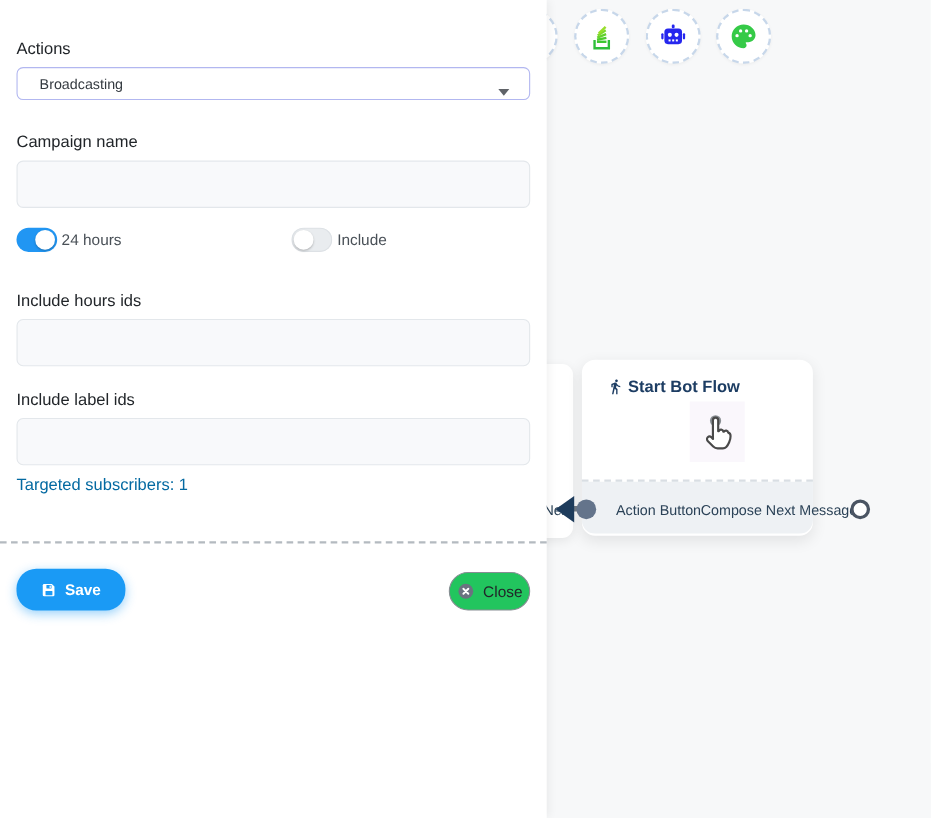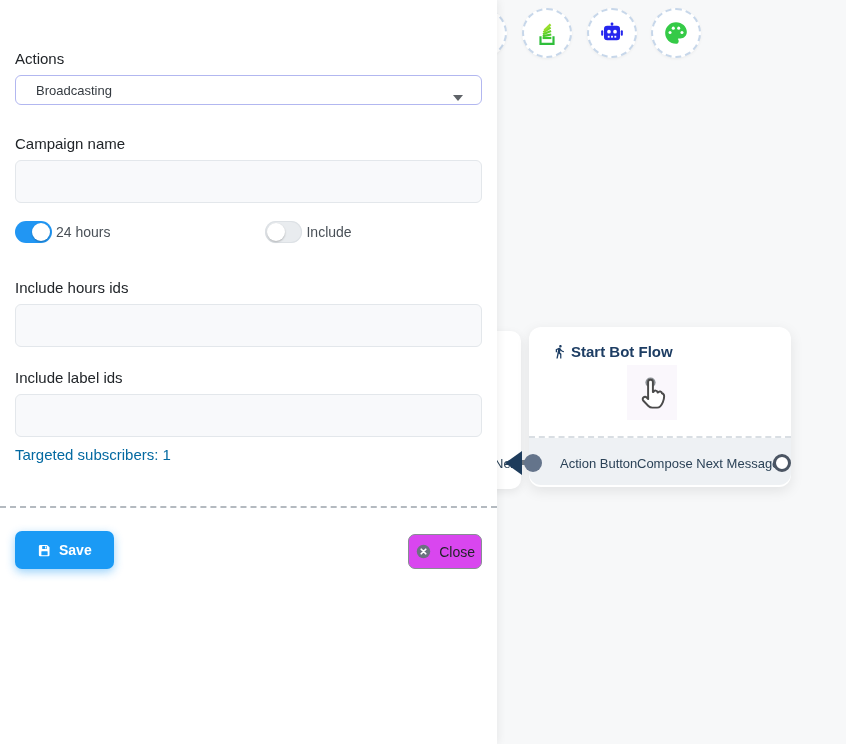--- a/index.html
+++ b/index.html
@@ -8,21 +8,21 @@
   .screen { position:relative; width:846px; height:744px; overflow:hidden; background:#f7f8f9; }
 
   
   .canvas { position:absolute; inset:0; z-index:1; }
   .tool-circle { position:absolute; top:8px; width:50px; height:50px; border-radius:50%;
     background:#fff; border:2px dashed #c7d7ea; display:flex; align-items:center; justify-content:center;
     box-shadow:0 1px 3px rgba(0,0,0,.05); cursor:pointer; }
 
   .flow-card-partial { position:absolute; left:478px; top:331px; width:43px; height:158px;
     background:#fff; border-radius:10px; box-shadow:0 3px 10px rgba(0,0,0,.08); }
-  .flow-card { position:absolute; left:529px; top:327px; width:262px; height:160px;
+  .flow-card { position:absolute; left:529px; top:327px; width:210px; height:160px;
     background:#fff; border-radius:12px; box-shadow:0 4px 14px rgba(0,0,0,.09); }
   .flow-card-header { position:relative; height:111px; border-bottom:2px dashed #d9dee3; }
   .flow-title { position:absolute; left:23px; top:16px; font-size:15px; font-weight:bold; color:#1d3d63;
     display:flex; align-items:center; gap:4px; }
   .flow-footer { height:47px; background:#eef1f4; border-radius:0 0 12px 12px; }
 
   .port-label { position:absolute; top:456px; font-size:13px; color:#2b4257; z-index:3; }
   .edge-line { position:absolute; left:508px; top:460px; width:20px; height:5px; background:#6e7781; border-radius:2px; z-index:4; }
   .edge-arrow { position:absolute; left:505px; top:451px; width:0; height:0; z-index:5;
     border-right:17px solid #1e3c5c; border-top:12px solid transparent; border-bottom:12px solid transparent; }
@@ -33,21 +33,21 @@
 
   .tap-cursor { position:absolute; left:627px; top:365px; width:50px; height:55px;
     background:#faf7fc; display:flex; align-items:center; justify-content:center; z-index:7; }
 
   
   .panel { position:absolute; left:0; top:0; width:497px; height:744px; background:#fff; z-index:10;
     box-shadow:2px 0 8px rgba(0,0,0,.06); }
   .panel-header { height:57px; background:#e9ebee; display:flex; align-items:center; justify-content:center; }
   .panel-title { font-size:20px; font-weight:bold; color:#14171a; }
   .panel-body { padding:36px 15px 0 15px; }
-  .field-label { display:block; font-size:15px; color:#212529; margin-bottom:8px;margin-top:14px; }
+  .field-label { display:block; font-size:15px; color:#212529; margin-bottom:8px; }
   .select { position:relative; width:467px; height:30px; background:#fff; border:1px solid #b2b7f0;
     border-radius:6px; display:flex; align-items:center; padding:0 20px; cursor:pointer; margin-bottom:30px; }
   .select-value { font-size:13px; color:#343a40; }
   .caret { position:absolute; right:18px; top:19px; width:0; height:0;
     border-left:5px solid transparent; border-right:5px solid transparent; border-top:6px solid #5f6368; }
   .text-input { width:467px; height:43px; background:#f8f9fb; border:1px solid #e3e7eb; border-radius:6px;
     font-size:13px; color:#343a40; padding:0 12px; outline:none; display:block; }
   .input-campaign { margin-bottom:18px; }
   .toggle-row { display:flex; align-items:center; margin-bottom:36px; }
   .toggle { position:relative; width:37px; height:22px; border-radius:11px; cursor:pointer; flex:none; }
@@ -57,24 +57,24 @@
     box-shadow:0 1px 2px rgba(0,0,0,.25); }
   .toggle[data-state="on"]  .knob { right:2px; }
   .toggle[data-state="off"] .knob { left:2px; }
   .toggle-label { font-size:14px; color:#495057; margin-left:4px; }
   .toggle-gap { width:155px; }
   .label-ids { margin-bottom:22px; }
   .targeted { font-size:15px; color:#0369a1; margin-top:9px; }
   .panel-divider { border:none; border-top:2px dashed #b4bac0; margin:43px -15px 0 -15px; }
   .btn-row { display:flex; align-items:flex-start; justify-content:space-between; margin-top:23px; }
   .btn { display:inline-flex; align-items:center; gap:7px; font-size:14px; font-weight:bold;
-    border-radius:7px; cursor:pointer; }
+    border-radius:18px; cursor:pointer; }
   .btn-save { background:#1a9af5; color:#fff; border:none; padding:11px 22px;
     box-shadow:0 3px 10px rgba(26,154,245,.45); }
-  .btn-close { background:#d946ef; color:#212529; border:1px solid #878d93; padding:8px 6px; font-weight:normal;
+  .btn-close { background:#22c55e; color:#212529; border:1px solid #878d93; padding:8px 6px; font-weight:normal;
     font-size:14px; margin-top:3px; }
   .icon { display:inline-flex; }
 </style>
 </head>
 <body>
 
 <div class="screen">
 
   <div class="canvas">
 

